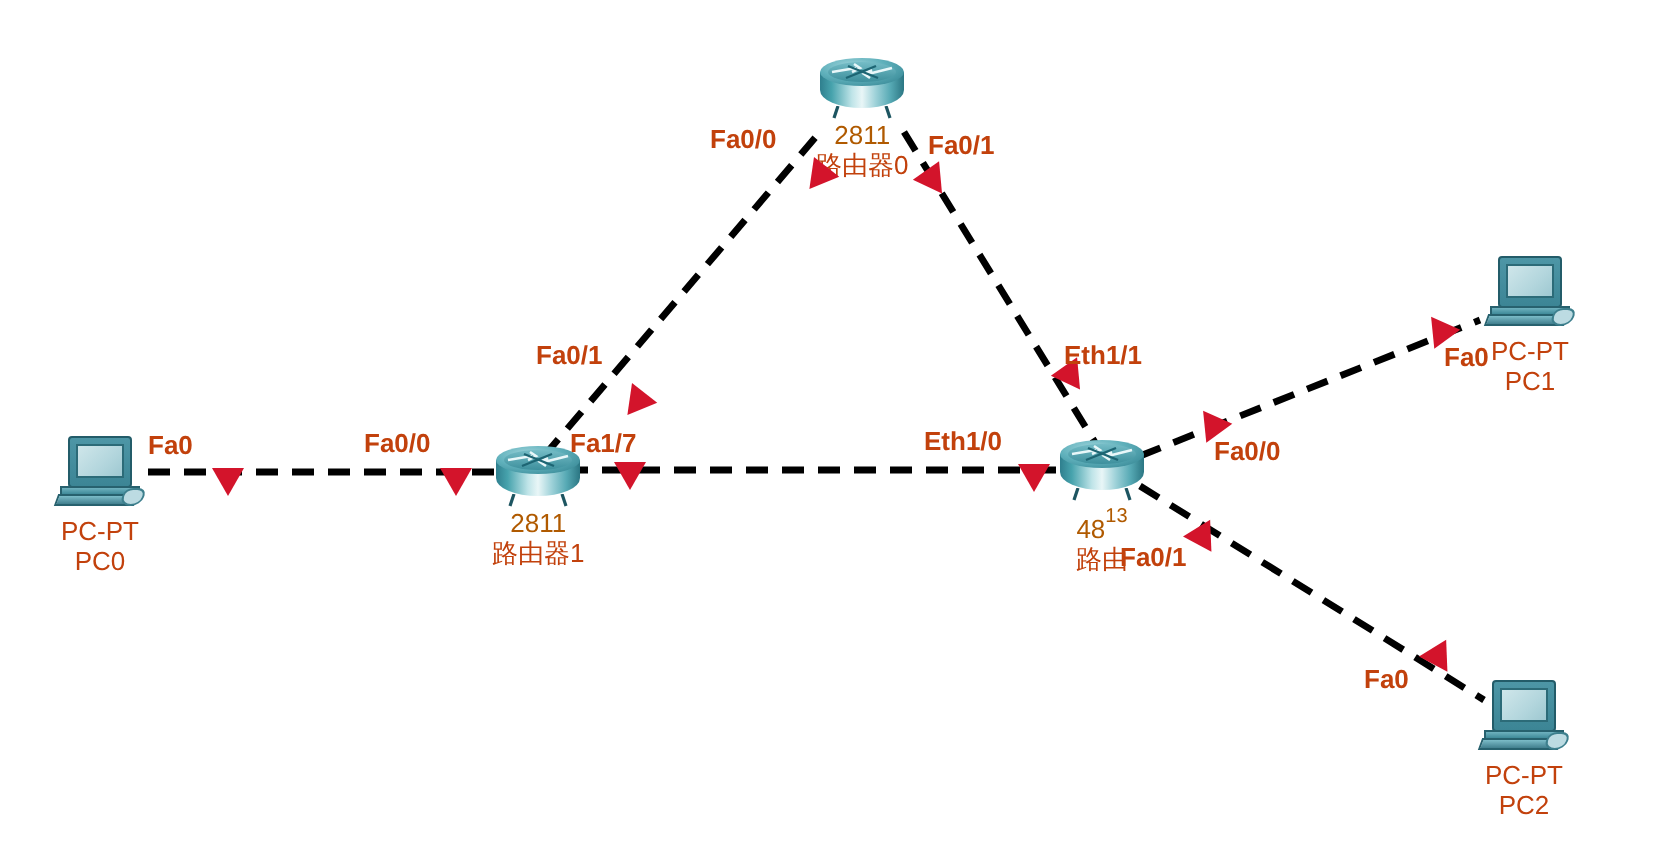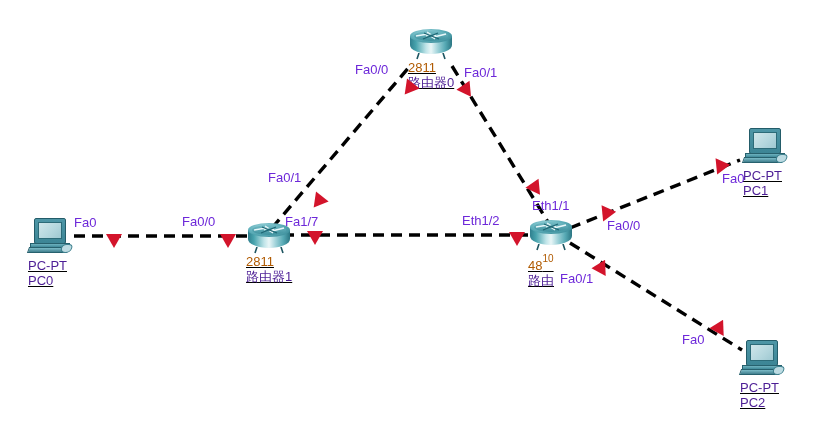--- a/index.html
+++ b/index.html
@@ -20,22 +20,21 @@
   #wires {
     position: absolute;
     left: 0;
     top: 0;
     width: 828px;
     height: 427px;
     pointer-events: none;
   }
   .node {
     position: absolute;
-    text-align: left;
-    text-decoration: underline;
+    text-align: center;
   }
   .node-icon {
     position: relative;
     margin: 0 auto;
   }
   
   .router-icon {
     width: 46px;
     height: 32px;
   }
@@ -136,40 +135,41 @@
     top: 26px;
     width: 9px;
     height: 7px;
     background: #bcdbe2;
     border: 1px solid #3d7f8d;
     border-radius: 40% 40% 50% 50%;
     transform: skewX(-18deg);
   }
   
   .dev-label {
-    color: #4c1d95;
+    color: #c2410c;
     font-size: 13px;
     line-height: 15px;
     white-space: nowrap;
     font-family: "Liberation Sans", sans-serif;
   }
   .dev-model {
     color: #b05a00;
     font-size: 13px;
     line-height: 15px;
     white-space: nowrap;
     font-family: "Liberation Sans", sans-serif;
   }
   .port-label {
     position: absolute;
-    color: #6d28d9;
+    color: #c2410c;
     font-size: 13px;
     line-height: 14px;
     white-space: nowrap;
     font-family: "Liberation Sans", sans-serif;
+    font-weight: bold;
   }
   .model-sup {
     font-size: 10px;
     vertical-align: 8px;
   }
 </style>
 </head>
 <body>
 
 <div id="canvas">
@@ -231,21 +231,21 @@
           <svg class="router-arrows" viewBox="0 0 42 14">
             <path d="M6 7 L18 5 M17 3 L20 5 L16 7" stroke="#e8f7f9" stroke-width="1.3" fill="none"></path>
             <path d="M36 5 L24 8 M25 10 L22 8 L26 6" stroke="#e8f7f9" stroke-width="1.3" fill="none"></path>
             <path d="M13 10 L28 4" stroke="#1d6573" stroke-width="1.2" fill="none"></path>
             <path d="M14 4 L29 10" stroke="#1d6573" stroke-width="1.2" fill="none"></path>
           </svg>
           <svg class="router-feet" viewBox="0 0 42 7">
             <path d="M9 0 L7 6 M33 0 L35 6" stroke="#1d5561" stroke-width="1.6" fill="none"></path>
           </svg>
         </div>
-        <div class="dev-model"><span>48</span><span class="model-sup">10</span></div>
+        <div class="dev-model"><span>48</span><span class="model-sup">13</span></div>
         <div class="dev-label">路由</div>
       </div>
       <div class="node" style="left: 28px; top: 218px; margin-left: 0px;">
         <div class="node-icon pc-icon">
           <div class="pc-monitor">
             <div class="pc-screen"></div>
           </div>
           <div class="pc-stand"></div>
           <div class="pc-base"></div>
           <div class="pc-mouse"></div>
@@ -316,21 +316,21 @@
           <polygon points="1,1 17,1 9,15" fill="#d3142b"></polygon>
         </svg></div>
     </div>
   <div id="port-layer">
       <div class="port-label" style="left: 74px; top: 216px;">Fa0</div>
       <div class="port-label" style="left: 182px; top: 215px;">Fa0/0</div>
       <div class="port-label" style="left: 285px; top: 215px;">Fa1/7</div>
       <div class="port-label" style="left: 268px; top: 171px;">Fa0/1</div>
       <div class="port-label" style="left: 355px; top: 63px;">Fa0/0</div>
       <div class="port-label" style="left: 464px; top: 66px;">Fa0/1</div>
-      <div class="port-label" style="left: 532px; top: 171px; margin-top: 28px;">Eth1/1</div>
-      <div class="port-label" style="left: 462px; top: 214px;">Eth1/2</div>
+      <div class="port-label" style="left: 532px; top: 171px;">Eth1/1</div>
+      <div class="port-label" style="left: 462px; top: 214px;">Eth1/0</div>
       <div class="port-label" style="left: 607px; top: 219px;">Fa0/0</div>
       <div class="port-label" style="left: 560px; top: 272px;">Fa0/1</div>
       <div class="port-label" style="left: 722px; top: 172px;">Fa0</div>
       <div class="port-label" style="left: 682px; top: 333px;">Fa0</div>
     </div>
 
 </div>
 
 </body></html>

